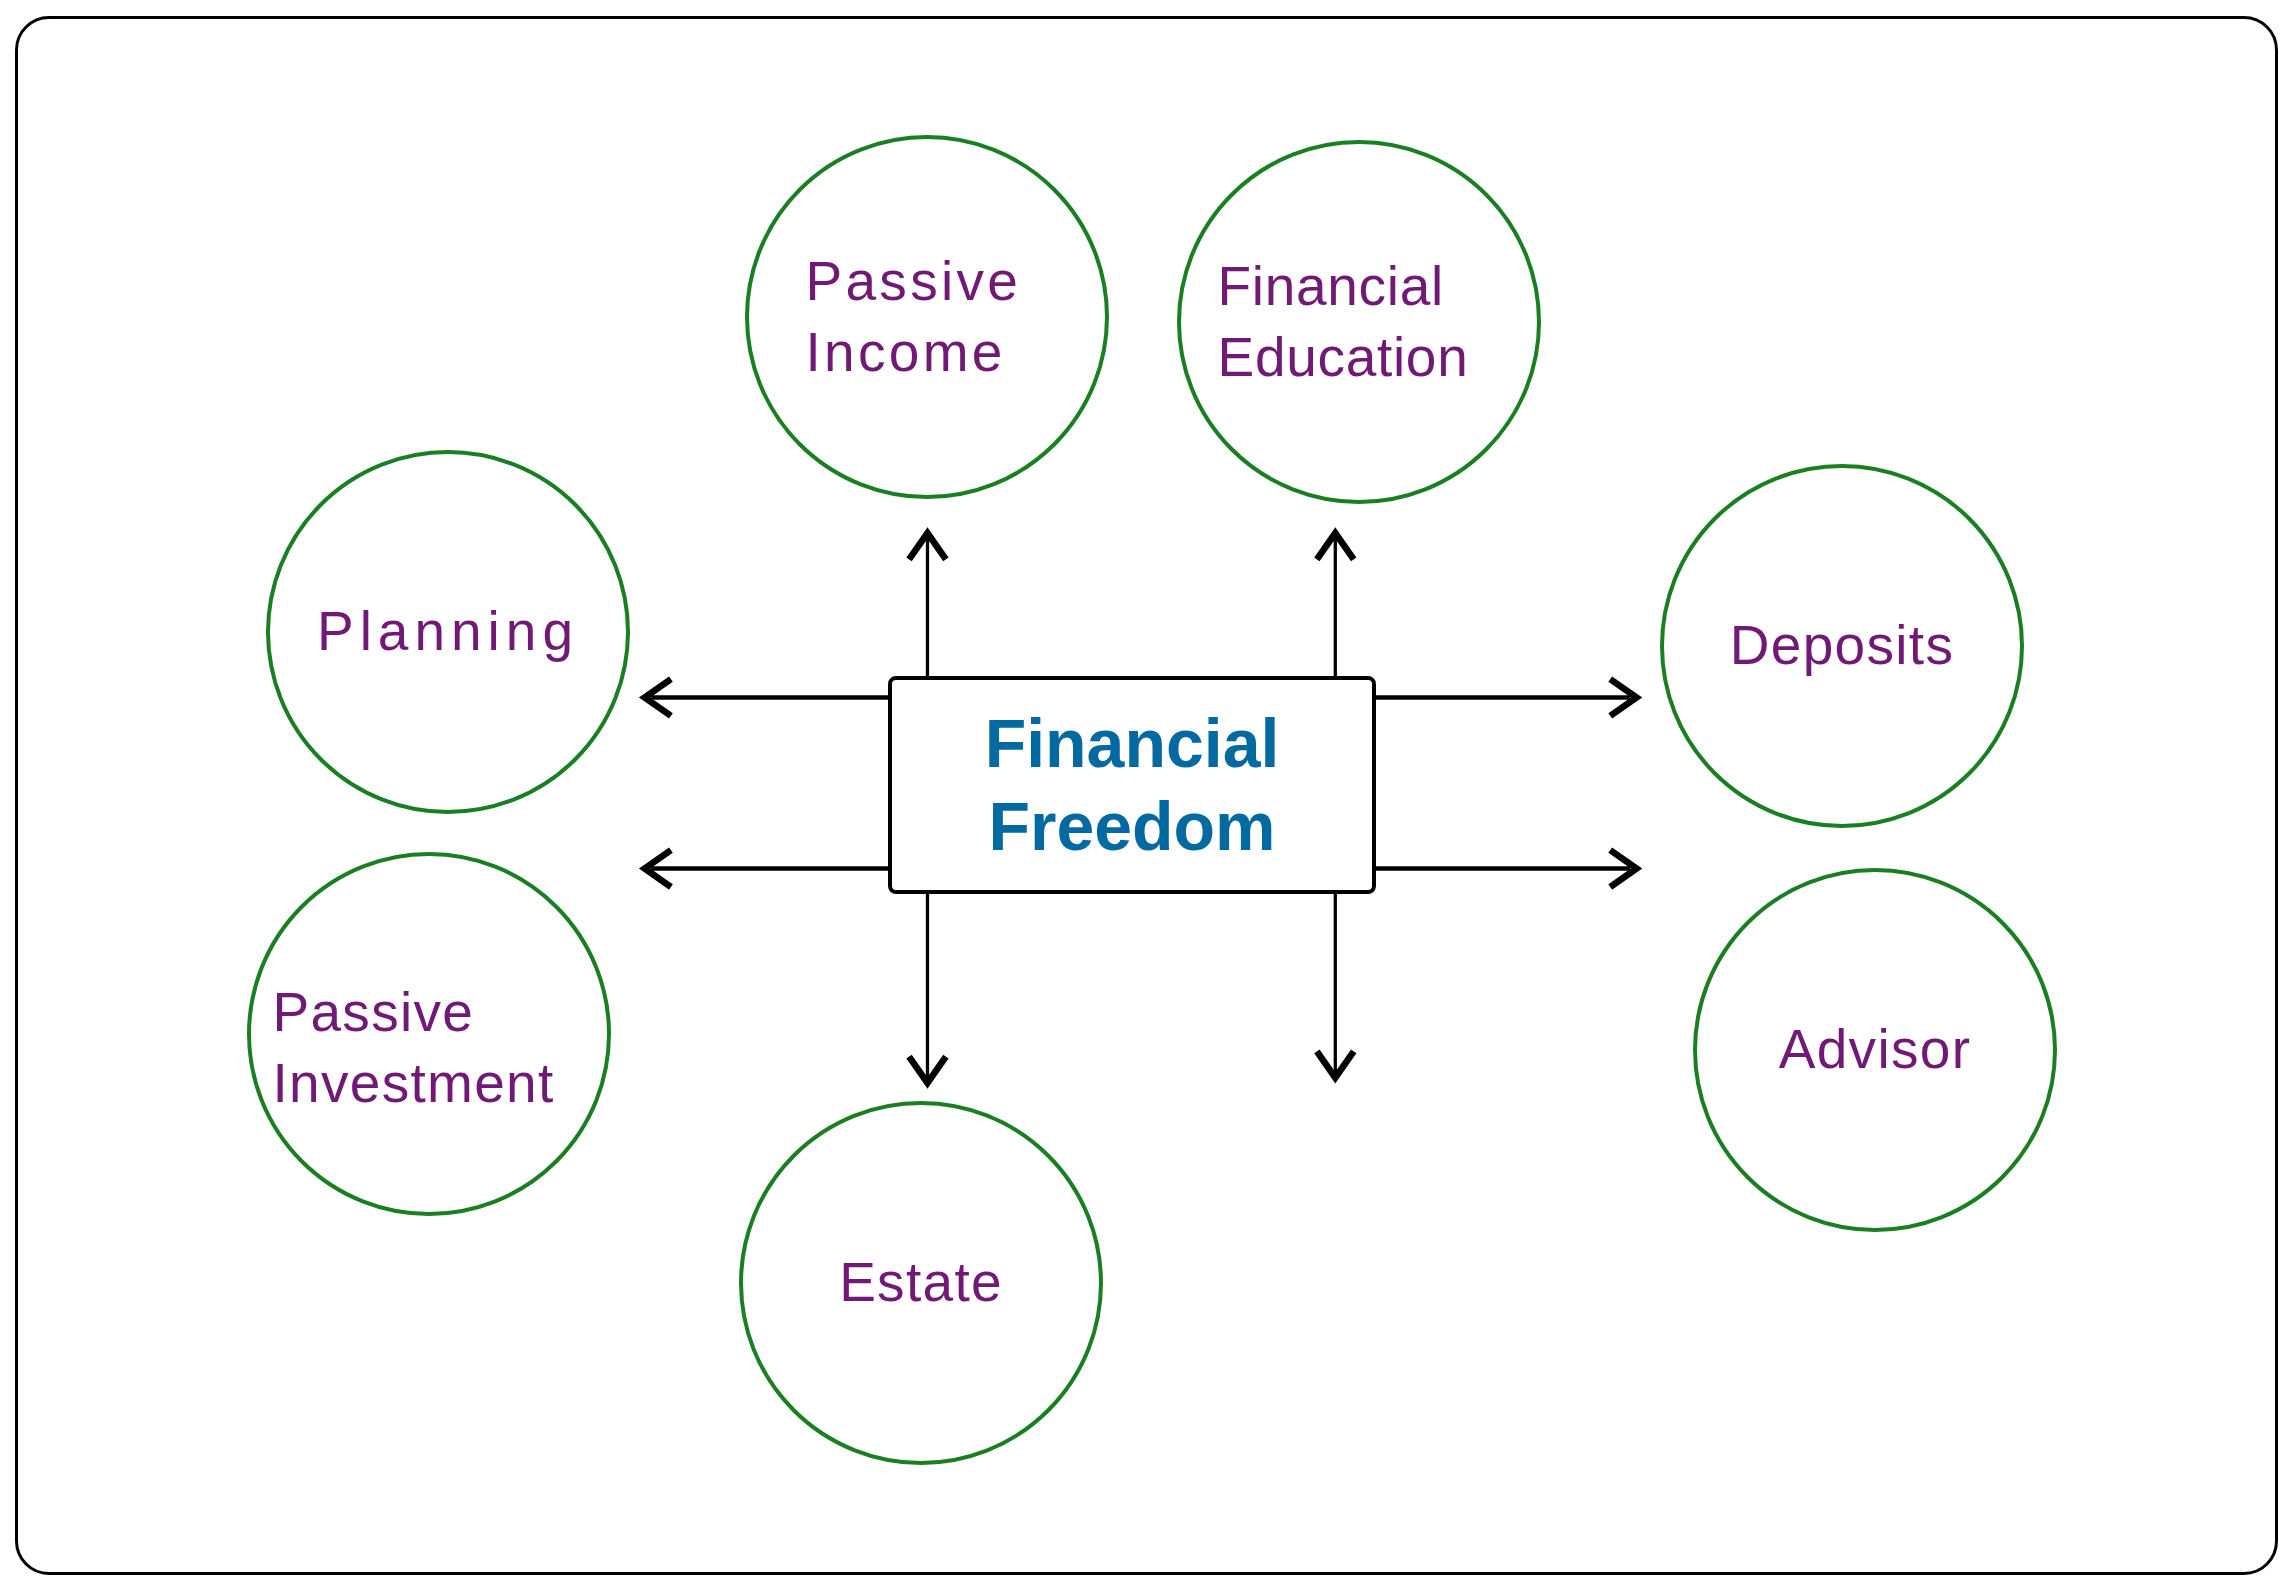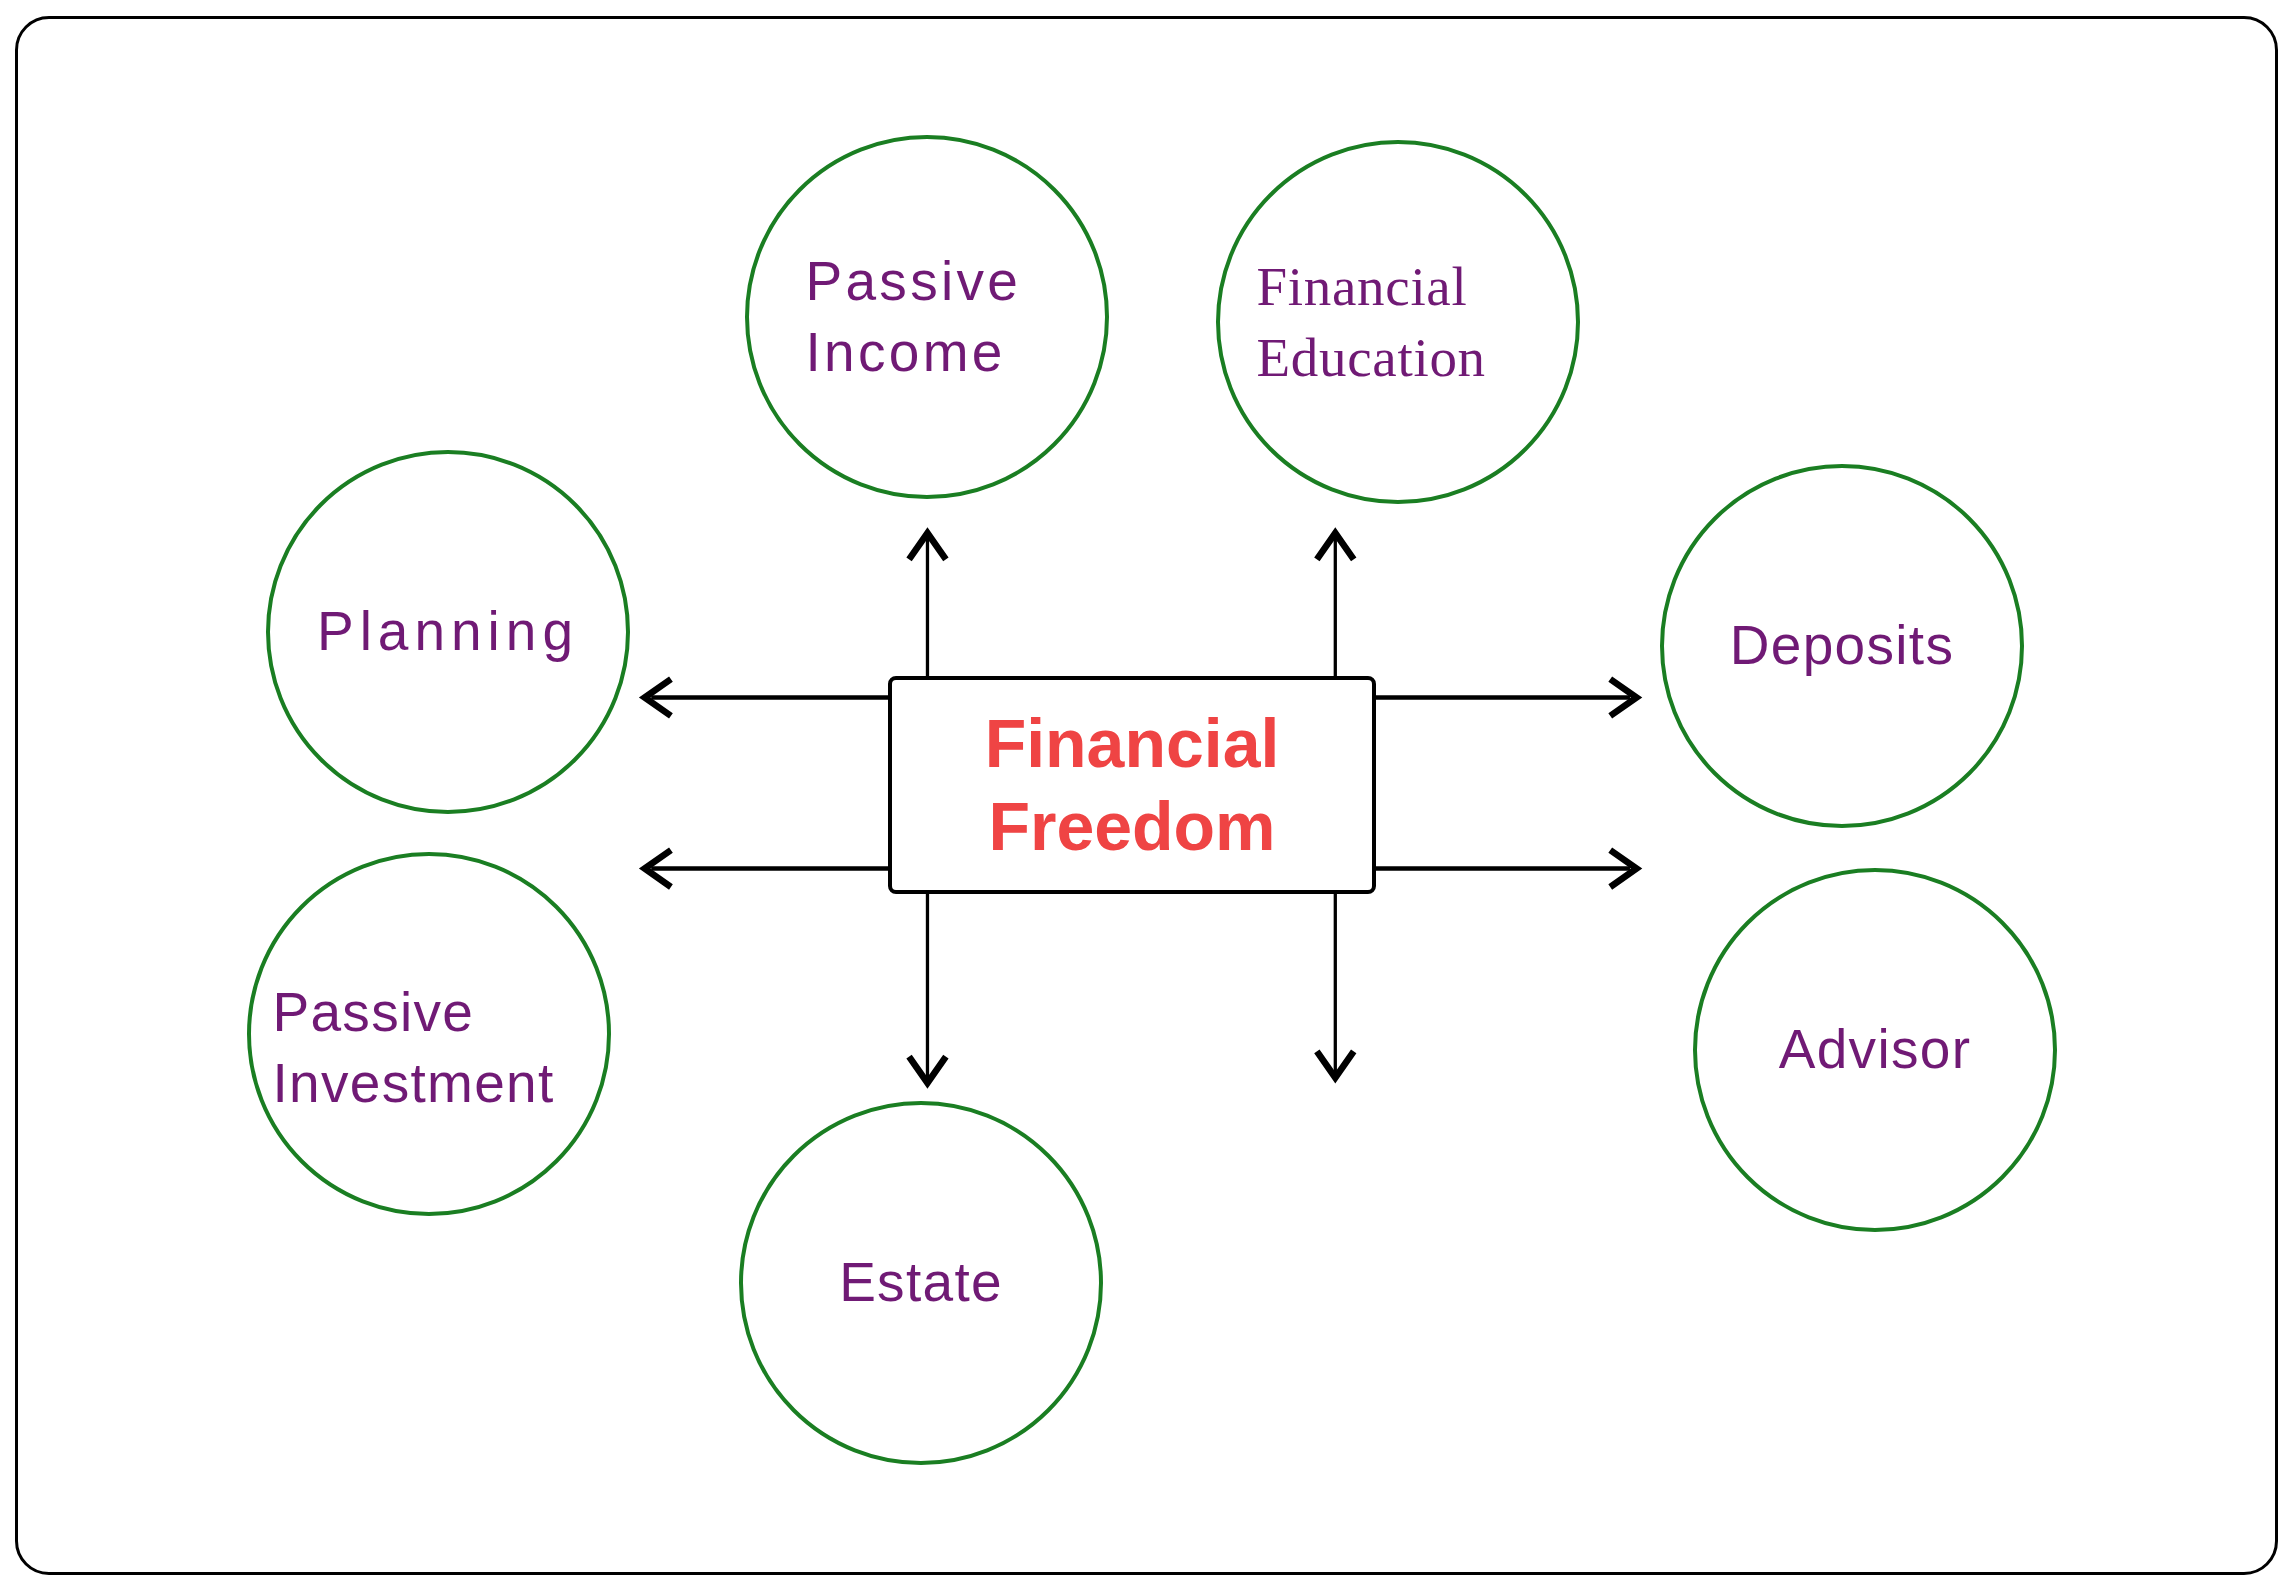--- a/index.html
+++ b/index.html
@@ -45,21 +45,21 @@
     justify-content: center;
   }
   .node-circle .label {
     font-size: 55px;
     line-height: 1.3;
     color: #701a75;
     text-align: left;
     font-weight: 400;
   }
   .circle--passive-income     { left: 745px; top: 135px;  }
-  .circle--financial-education{ left: 1216px; top: 140px; font-family: Liberation Serif, serif;  }
+  .circle--financial-education{ left: 1177px; top: 140px;  }
   .circle--planning           { left: 266px;  top: 450px;  }
   .circle--passive-investment { left: 247px;  top: 852px; }
   .circle--deposits           { left: 1660px; top: 464px;  }
   .circle--advisor            { left: 1693px; top: 868px; }
   .circle--wealth             { left: 739px; top: 1101px; }
   .circle--real-estate        { left: 1173px; top: 1099px; }
 
   .circle--passive-income .label      { width: 243px; letter-spacing: 3.3px; }
   .circle--financial-education .label { width: 283px; letter-spacing: 0.7px; }
   .circle--planning .label            { white-space: nowrap; letter-spacing: 6px; }
@@ -81,21 +81,21 @@
     background: #ffffff;
     display: flex;
     align-items: center;
     justify-content: center;
   }
   .center-box .label {
     width: 382px;
     font-size: 68px;
     line-height: 1.22;
     font-weight: 700;
-    color: #ef4444;
+    color: #0369a1;
     text-align: center;
   }
 </style>
 </head>
 <body>
 
 <div class="canvas">
 
   <div class="outer-frame"></div>
 

